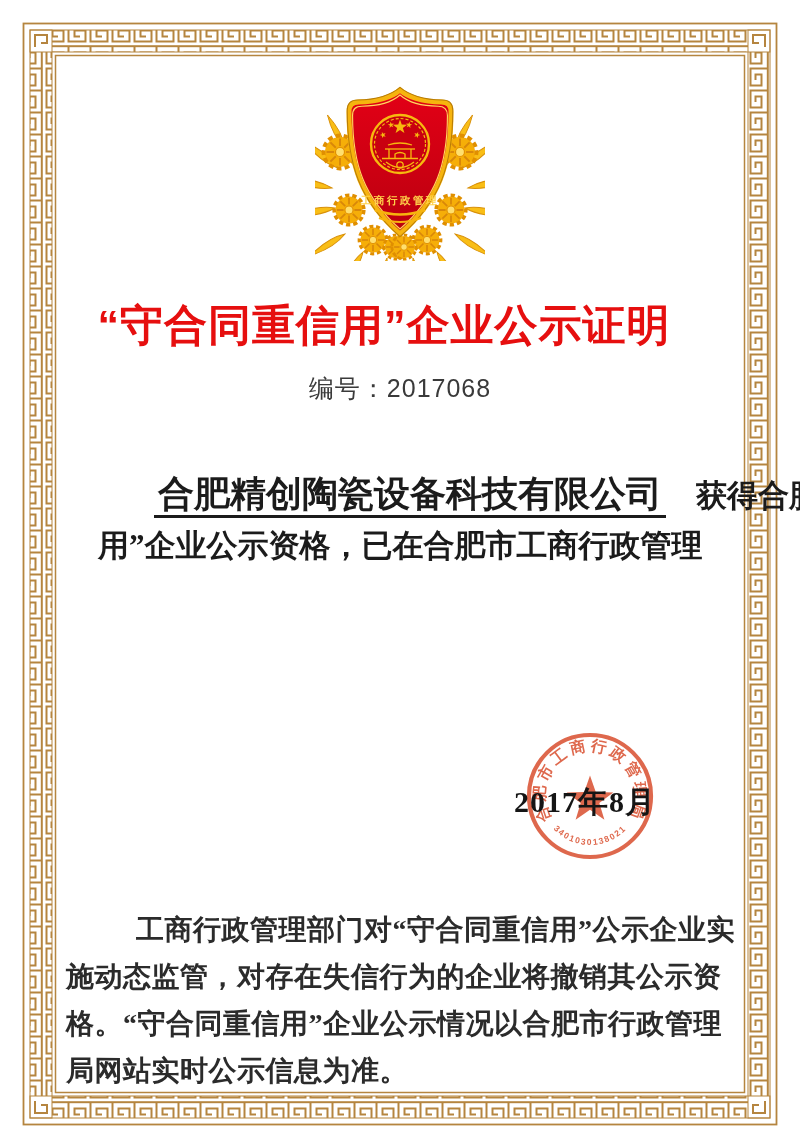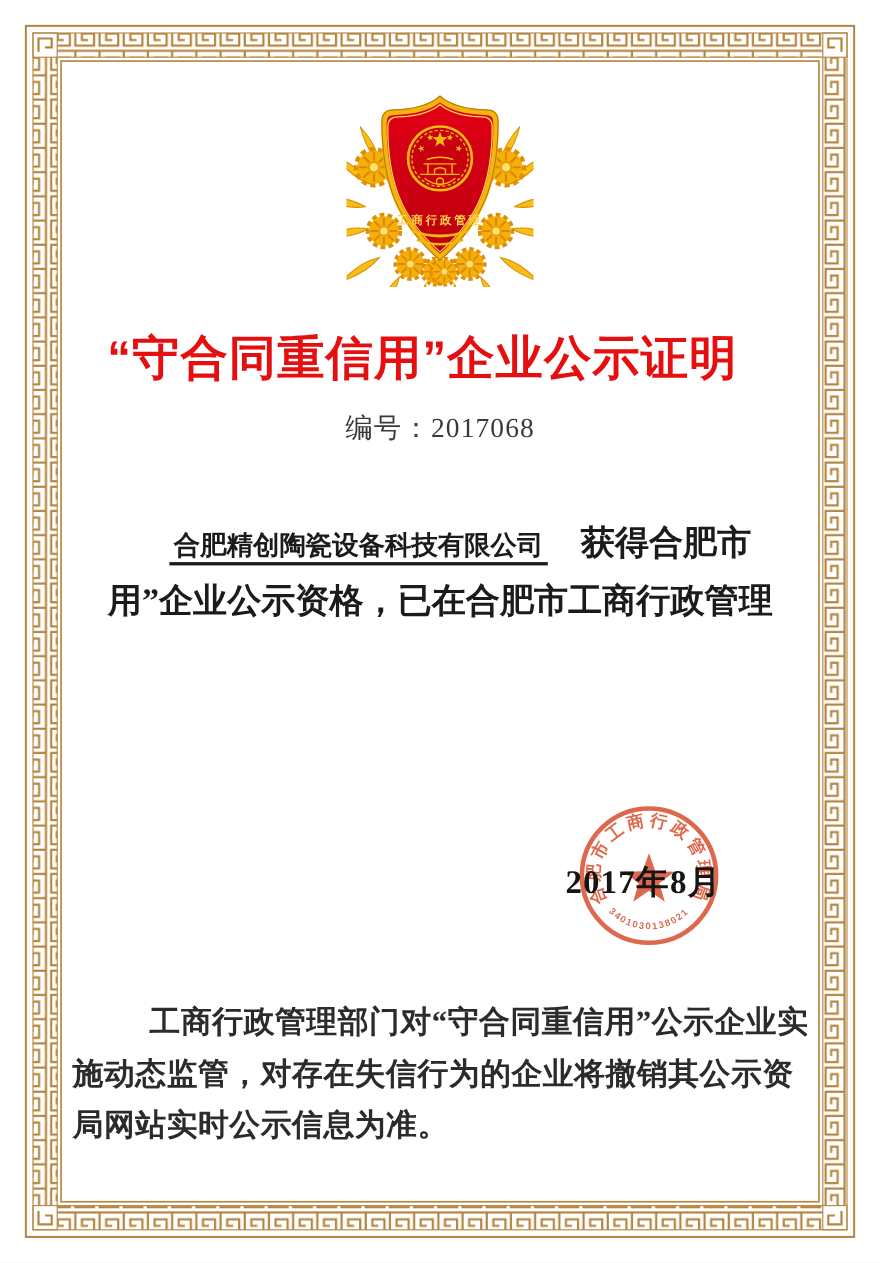--- a/index.html
+++ b/index.html
@@ -12,30 +12,30 @@
   .frame{position:absolute;left:0;top:0;}
   .emblem{position:absolute;left:315px;top:86px;}
   .title{
     position:absolute;left:0;top:297px;width:800px;text-align:center;
     font-family:"Liberation Sans","DejaVu Sans",sans-serif;
     font-weight:bold;font-size:43px;letter-spacing:1px;color:#e60f0f;
     transform:translateX(-16px);white-space:nowrap;
   }
   .serial{
     position:absolute;left:0;top:372px;width:800px;text-align:center;
-    font-family:Liberation Serif, serif;
+    font-family:Liberation Sans, sans-serif;
     font-size:25px;letter-spacing:1px;color:#3a3a3a;
   }
   .body-block{
     position:absolute;left:98px;top:468px;width:604px;
     color:#1b1b1b;font-weight:bold;font-size:31px;
   }
   .body-line{height:52px;line-height:52px;white-space:nowrap;}
   .company{
-    font-weight:600;font-size:24px;letter-spacing:0px;
+    font-weight:600;font-size:36px;letter-spacing:0px;
     border-bottom:3px solid #1b1b1b;padding:0 4px 1px 4px;margin-left:56px;
   }
   .after-company{margin-left:30px;}
   .stamp{position:absolute;left:520px;top:726px;opacity:0.92;}
   .issue-date{
     position:absolute;left:514px;top:782px;width:300px;
     font-weight:bold;font-size:30px;color:#151515;letter-spacing:1px;
     white-space:nowrap;
   }
   .footer-block{
@@ -178,16 +178,17 @@
     <text font-size="8.5" font-weight="bold" fill="#dc5c3e" letter-spacing="1.6" font-family="Liberation Sans, DejaVu Sans, sans-serif">
       <textPath href="#numArc" startOffset="50%" text-anchor="middle">3401030138021</textPath>
     </text>
   </svg>
 
   <div class="issue-date">2017年8月</div>
 
   <div class="footer-block">
     <div class="footer-line footer-indent">工商行政管理部门对“守合同重信用”公示企业实</div>
     <div class="footer-line">施动态监管，对存在失信行为的企业将撤销其公示资</div>
+    <div class="footer-line">格。“守合同重信用”企业公示情况以合肥市行政管理</div>
     <div class="footer-line">局网站实时公示信息为准。</div>
   </div>
 
 </div>
 
 </body></html>

